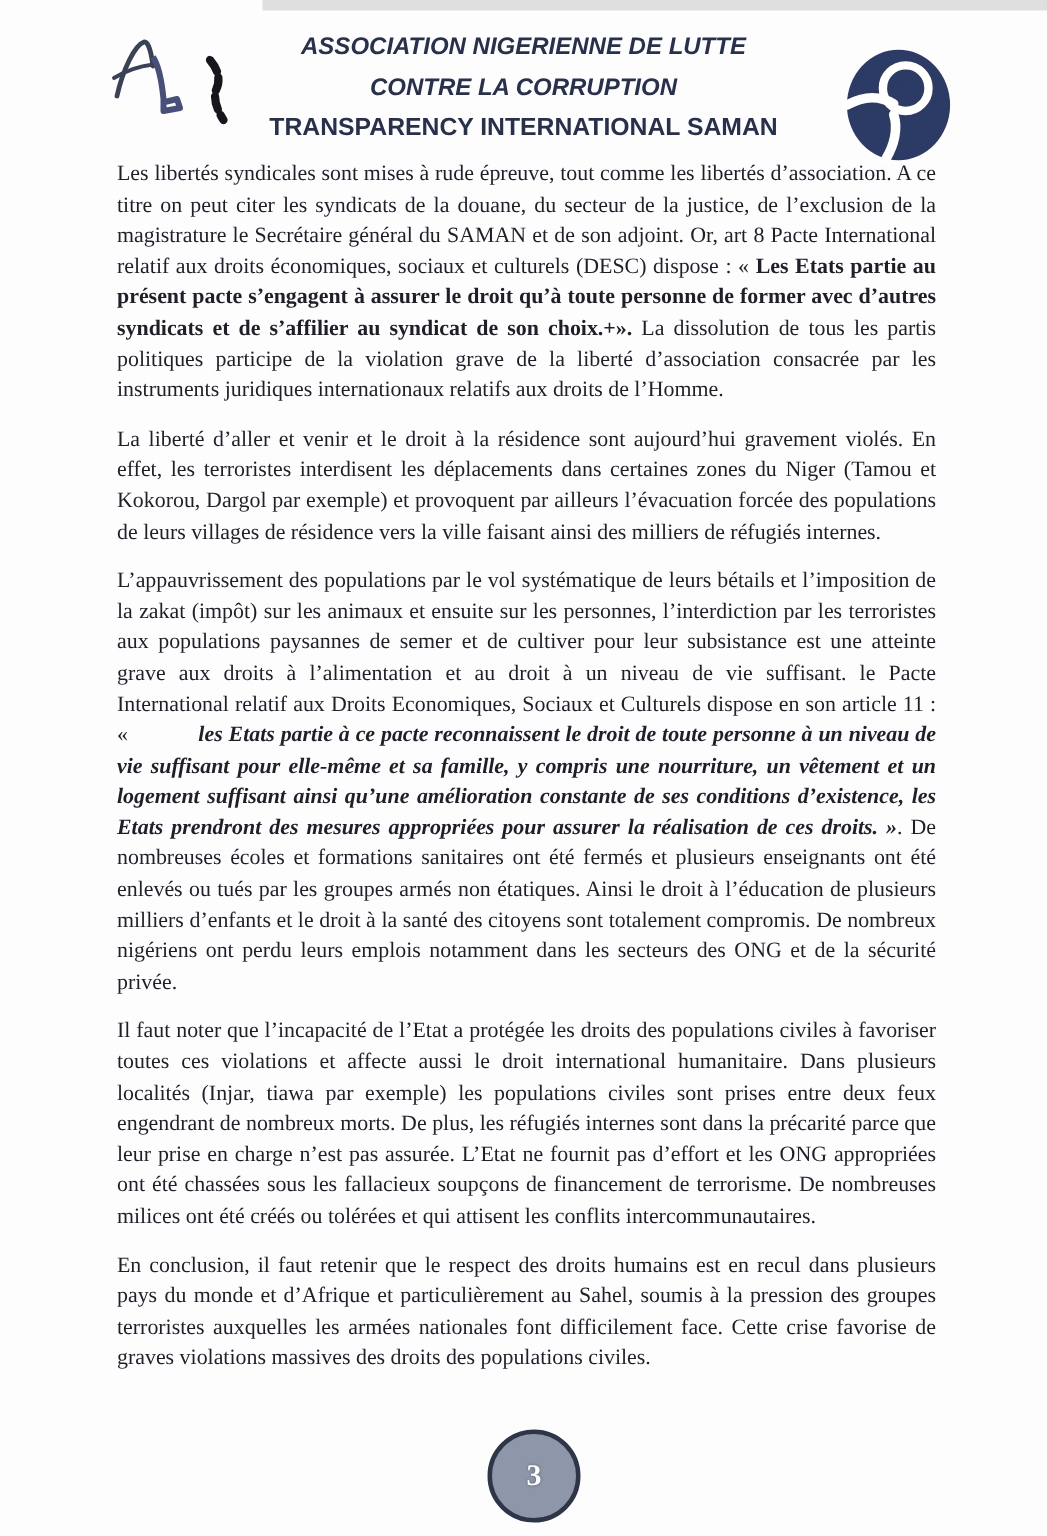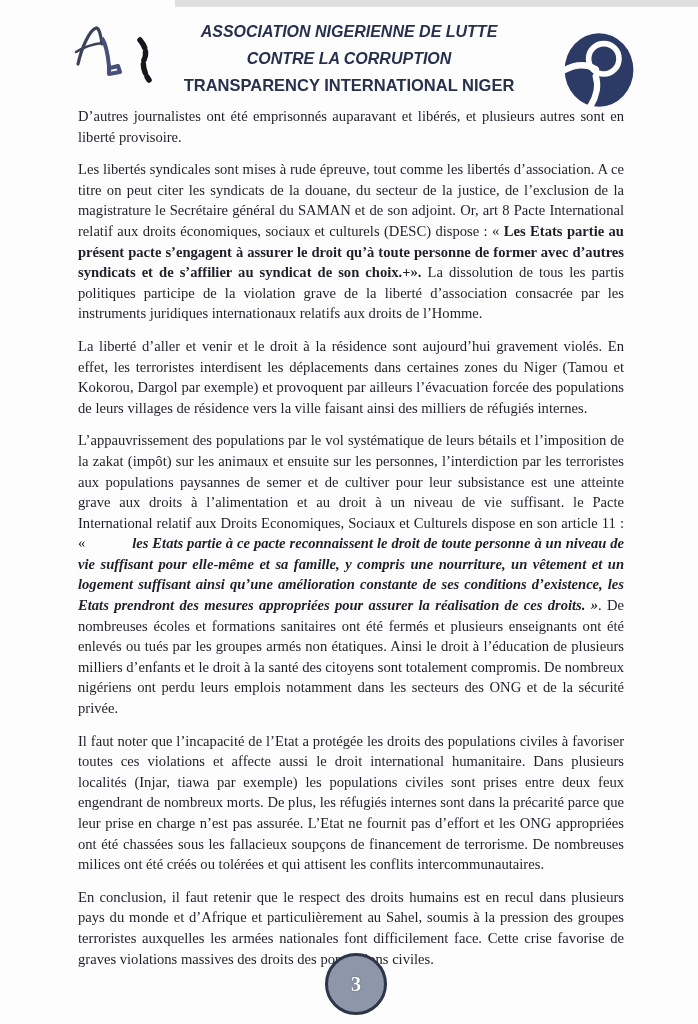--- a/index.html
+++ b/index.html
@@ -84,39 +84,38 @@
         <path d="M6,42 C10,24 18,8 24,6 C27,5 29,14 30,22" fill="none" stroke="#3a4258" stroke-width="3.2" stroke-linecap="round"></path>
         <path d="M4,30 C12,25 22,22 30,21" fill="none" stroke="#3a4258" stroke-width="2.6" stroke-linecap="round"></path>
 
         <path d="M30,16 C34,22 36,34 37,44 L37,52 L48,50 L46,44 L38,46" fill="none" stroke="#46507a" stroke-width="4" stroke-linejoin="round"></path>
 
         <path d="M68,18 C74,25 75,32 72,38 C70,44 73,52 77,58" fill="none" stroke="#16161c" stroke-width="5.5" stroke-linecap="round" stroke-dasharray="9 4"></path>
       </svg>
     </div>
 
     <div class="org-title">ASSOCIATION NIGERIENNE DE LUTTE CONTRE LA CORRUPTION</div>
-    <div class="org-subtitle">TRANSPARENCY INTERNATIONAL NIGER</div>
+    <div class="org-subtitle">TRANSPARENCY INTERNATIONAL SAMAN</div>
 
     <div class="logo-right">
       <svg viewBox="0 0 100 100" width="82" height="80">
         <ellipse cx="50" cy="50" rx="43" ry="46" fill="#2c3a66"></ellipse>
 
         <circle cx="56" cy="36" r="19" fill="none" stroke="#ffffff" stroke-width="7"></circle>
 
         <circle cx="56" cy="30" r="6" fill="#2c3a66"></circle>
 
         <path d="M7,50 C22,42 34,42 46,49" fill="none" stroke="#ffffff" stroke-width="8" stroke-linecap="round"></path>
 
         <path d="M46,58 C50,70 46,84 40,94" fill="none" stroke="#ffffff" stroke-width="8" stroke-linecap="round"></path>
       </svg>
     </div>
   </div>
 
   <div class="doc-body">
-      <p class="para"><span class="seg-n">D’autres journalistes ont été emprisonnés auparavant et libérés, et plusieurs autres sont en liberté provisoire.</span></p>
       <p class="para"><span class="seg-n">Les libertés syndicales sont mises à rude épreuve,  tout comme les libertés d’association. A ce titre on peut citer les syndicats de la douane, du secteur de la justice, de l’exclusion de la magistrature le Secrétaire général du SAMAN et de son adjoint. Or, art 8 Pacte International relatif aux droits économiques, sociaux et culturels (DESC) dispose : « </span><span class="seg-b">Les Etats partie au présent pacte s’engagent à assurer le droit qu’à toute personne de former avec d’autres syndicats et de s’affilier au syndicat de son choix.+».</span><span class="seg-n">  La dissolution de tous les partis politiques participe de la violation grave de la liberté d’association consacrée par les instruments juridiques internationaux relatifs aux droits de l’Homme.</span></p>
       <p class="para"><span class="seg-n">La liberté d’aller et venir et le droit à la résidence sont aujourd’hui gravement violés. En effet, les terroristes  interdisent les déplacements dans certaines zones du Niger (Tamou et Kokorou, Dargol par exemple) et provoquent par ailleurs l’évacuation forcée des populations de leurs villages de résidence vers la ville faisant ainsi des milliers de réfugiés internes.</span></p>
       <p class="para"><span class="seg-n">L’appauvrissement des populations par le vol systématique de leurs bétails et l’imposition de la zakat (impôt) sur les animaux et ensuite sur les personnes, l’interdiction par les terroristes aux populations paysannes de semer et de cultiver pour leur subsistance est une atteinte grave aux droits à l’alimentation et au droit à un niveau de vie suffisant. le Pacte International relatif aux Droits Economiques, Sociaux et Culturels  dispose en son article 11 : «  </span><span class="seg-bi">les Etats partie à ce pacte reconnaissent le droit de toute personne à un niveau de vie suffisant pour elle-même et sa famille, y compris une nourriture, un vêtement et un logement suffisant ainsi qu’une amélioration constante de ses conditions d’existence, les Etats prendront des mesures appropriées pour assurer la réalisation de ces droits. »</span><span class="seg-n">. De nombreuses écoles et formations sanitaires ont été fermés et plusieurs enseignants ont été enlevés ou tués par les groupes armés non étatiques. Ainsi le droit à l’éducation de plusieurs milliers d’enfants et le droit à la santé des citoyens sont totalement compromis. De nombreux nigériens ont perdu leurs emplois notamment dans les secteurs des ONG et de la sécurité privée.</span></p>
       <p class="para"><span class="seg-n">Il faut noter que l’incapacité de l’Etat a protégée les droits des populations civiles à favoriser toutes ces violations et affecte aussi le droit international humanitaire. Dans plusieurs localités (Injar, tiawa par exemple) les populations civiles sont prises entre deux feux engendrant de nombreux morts. De plus, les réfugiés internes sont dans la précarité  parce que leur prise en charge n’est pas assurée. L’Etat ne fournit pas d’effort et les ONG appropriées ont été chassées sous les fallacieux soupçons de financement de terrorisme. De nombreuses milices ont été créés ou tolérées et qui attisent les conflits intercommunautaires.</span></p>
       <p class="para"><span class="seg-n">En conclusion, il faut retenir que le respect des droits humains est en recul dans plusieurs pays du monde et d’Afrique et particulièrement au Sahel, soumis à la pression des groupes terroristes auxquelles les armées nationales font difficilement face. Cette crise favorise de graves violations massives des droits des populations civiles.</span></p>
     </div>
 
   <div class="page-badge">
     <span>3</span>
   </div>

